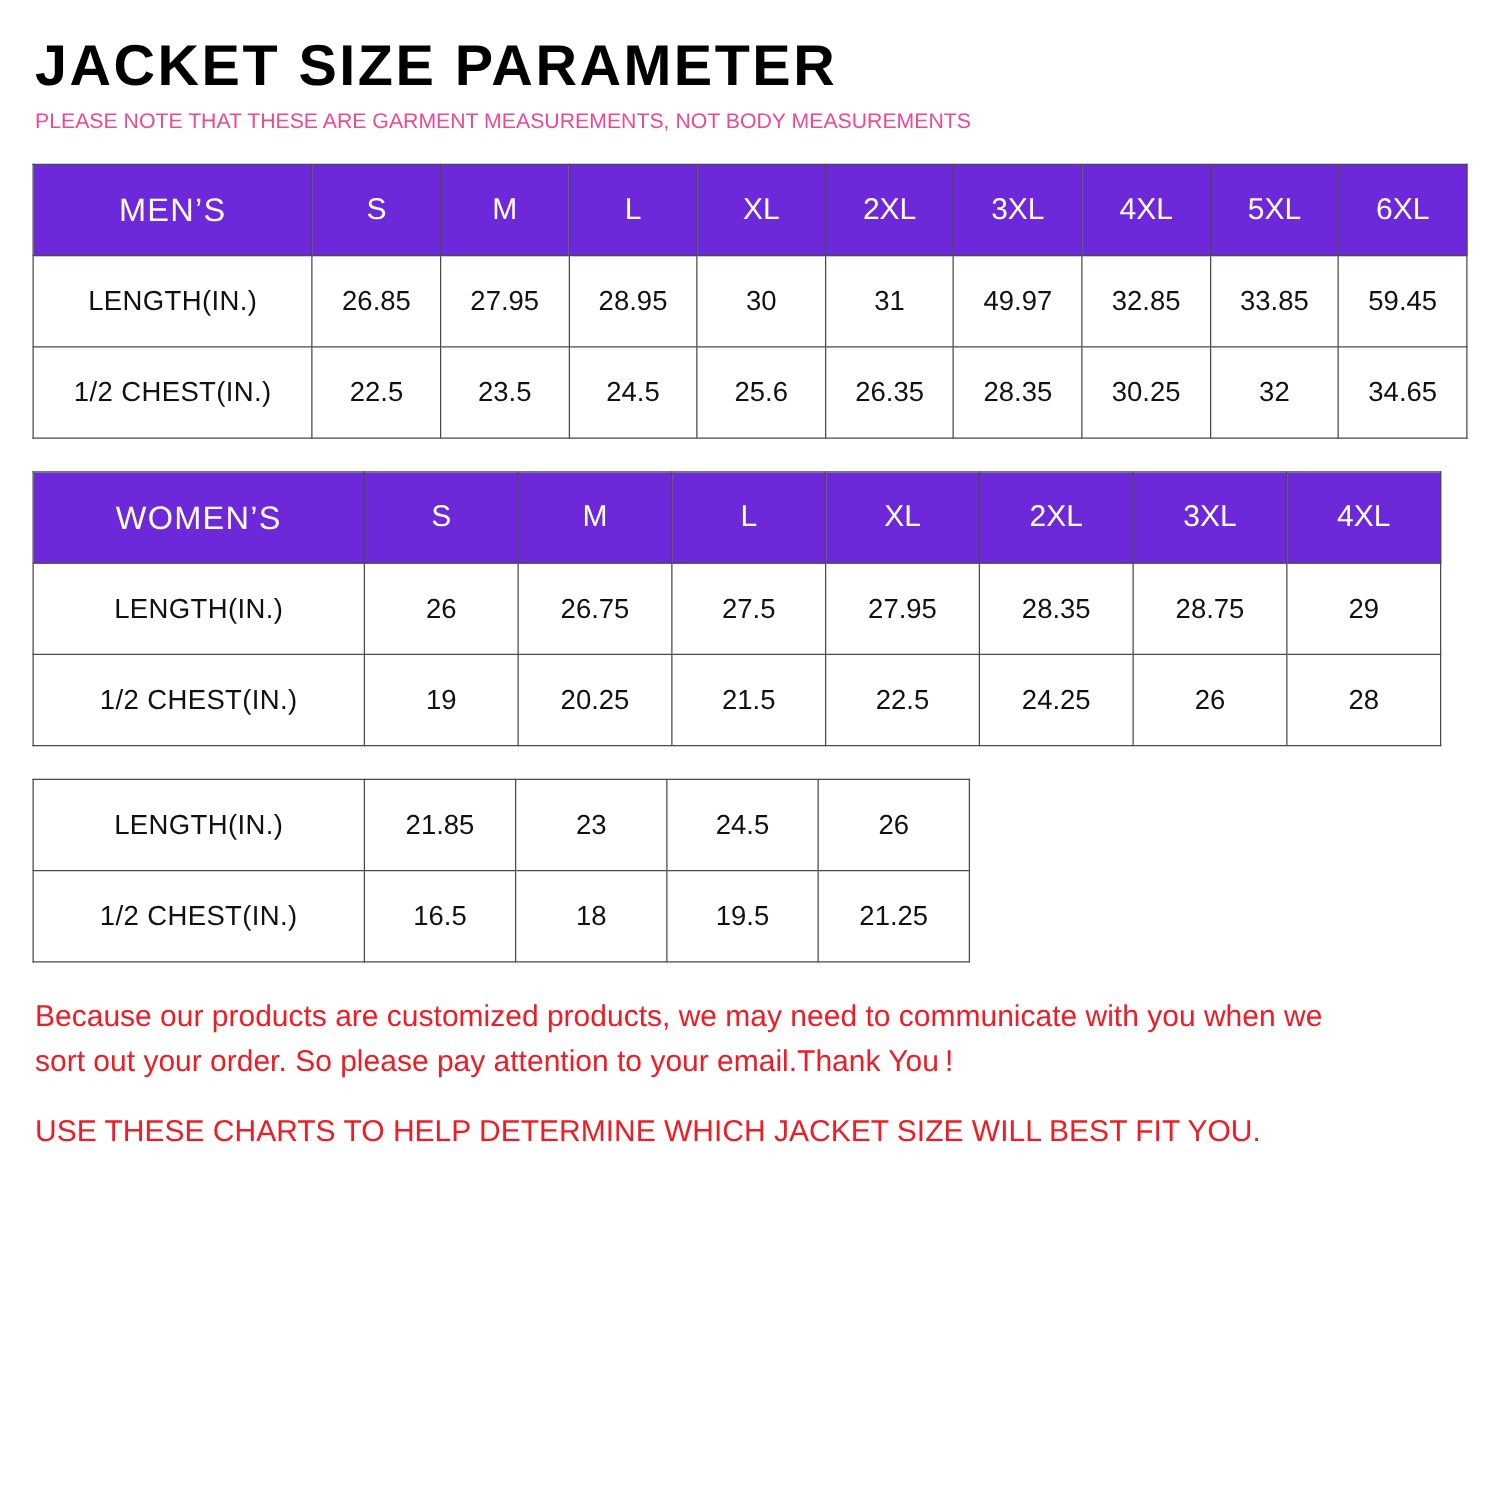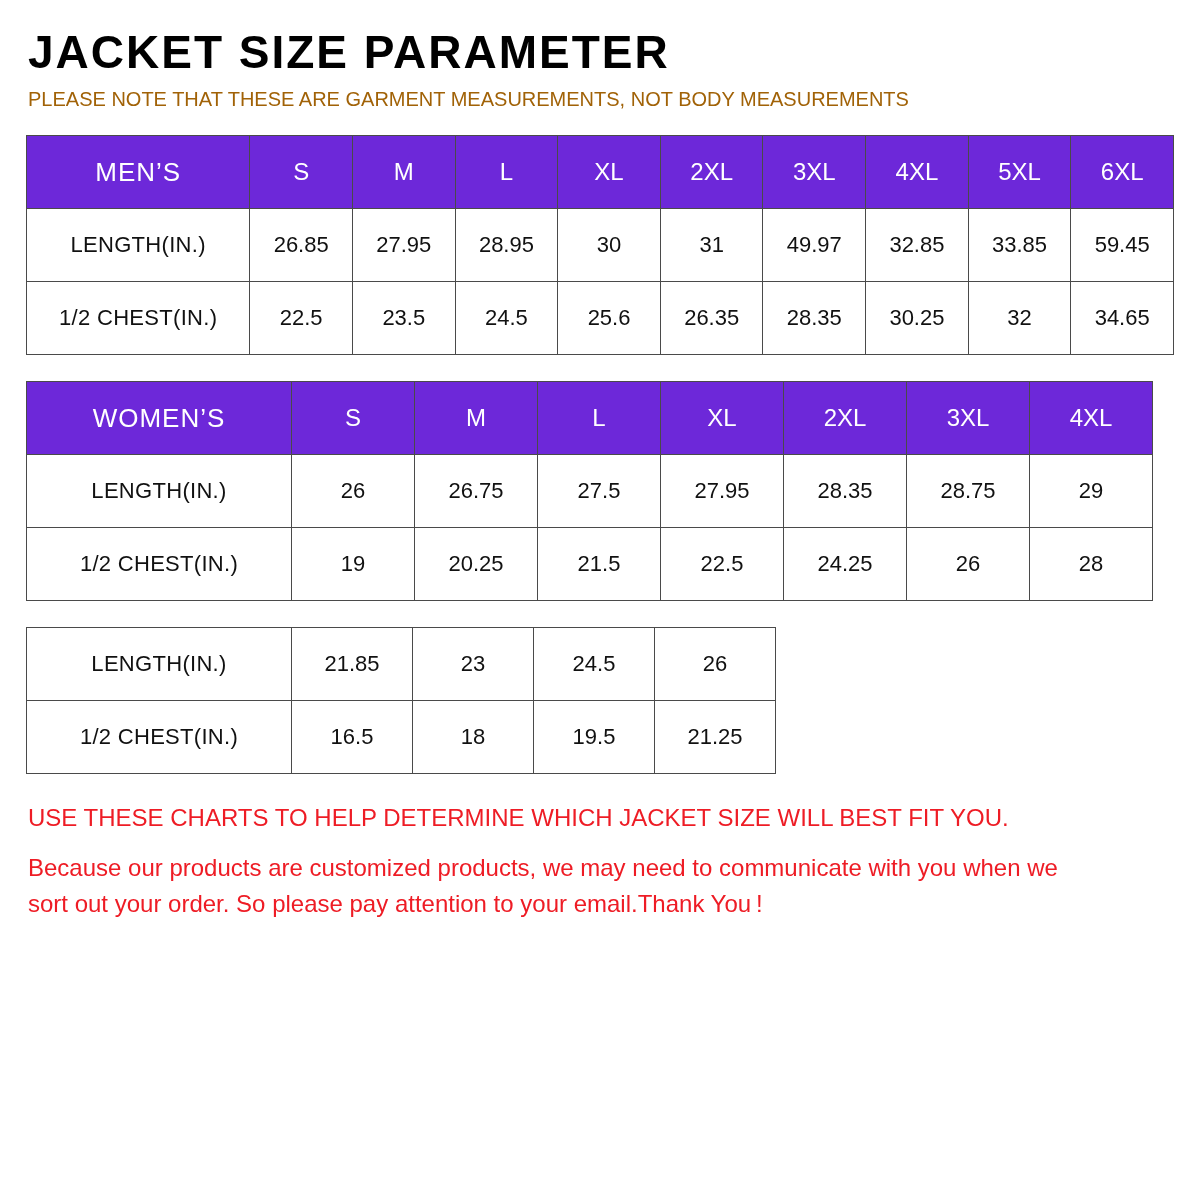--- a/index.html
+++ b/index.html
@@ -23,22 +23,22 @@
   }
   .title {
     font-size: 46px;
     font-weight: bold;
     letter-spacing: 2px;
     color: #000000;
     margin: 4px 0 10px 2px;
     line-height: 1.05;
   }
   .note {
-    color: #a16207;
-    font-size: 20px;
+    color: #ec4899;
+    font-size: 17px;
     line-height: 1.35;
     margin: 0 0 22px 2px;
     max-width: 950px;
   }
   table.size-table {
     border-collapse: collapse;
     table-layout: fixed;
     margin-bottom: 26px;
   }
   table.size-table td {
@@ -219,16 +219,16 @@
       <tr>
         <td class="rowlabel">1/2 CHEST(IN.)</td>
         <td>16.5</td>
         <td>18</td>
         <td>19.5</td>
         <td>21.25</td>
       </tr>
     </tbody>
   </table>
 
+  <div class="footer-red">Because our products are customized products, we may need to communicate with you when we sort out your order. So please pay attention to your email.Thank You !</div>
   <div class="footer-red second">USE THESE CHARTS TO HELP DETERMINE WHICH JACKET SIZE WILL BEST FIT YOU.</div>
-  <div class="footer-red">Because our products are customized products, we may need to communicate with you when we sort out your order. So please pay attention to your email.Thank You !</div>
 
 </div>
 
 </body></html>

